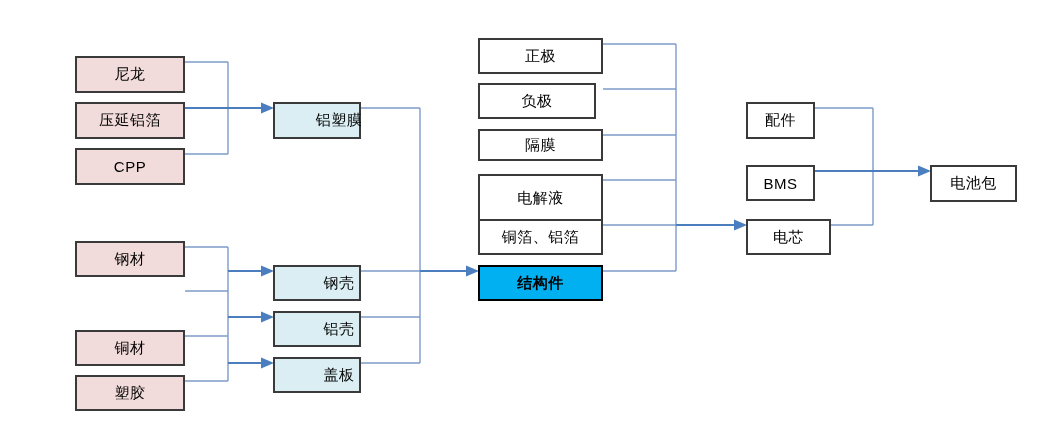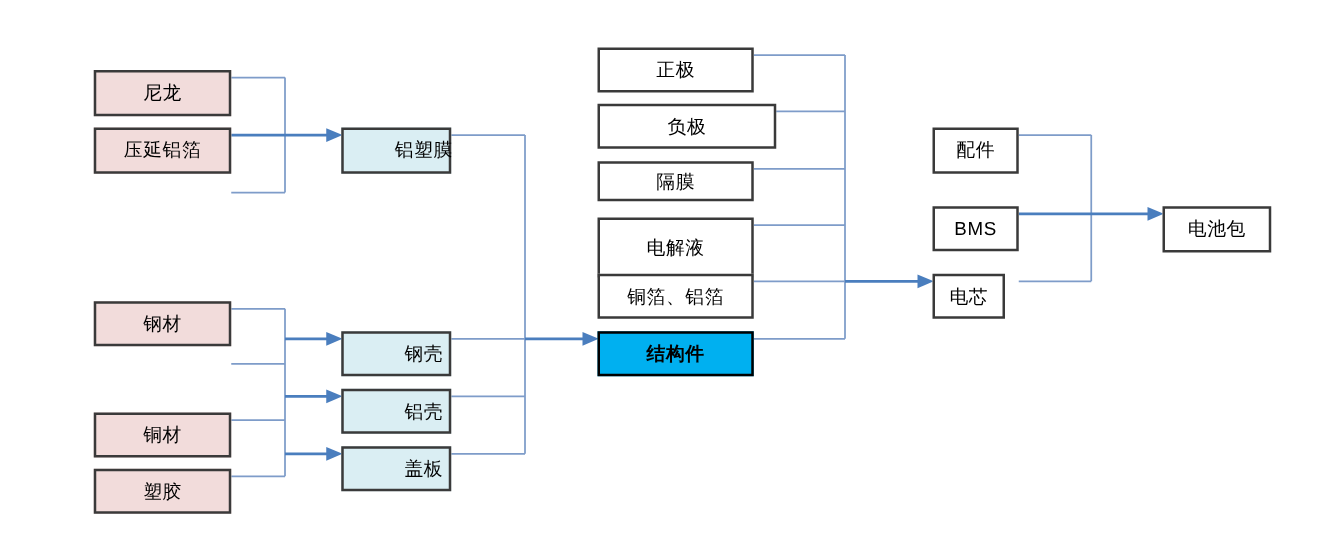--- a/index.html
+++ b/index.html
@@ -74,37 +74,38 @@
 
     <g>
       <path class="c-light" d="M815,108 H873 M815,225 H873 M873,108 V225"></path>
       <path class="c-dark" d="M815,171 H919"></path>
       <path class="ah" d="M918,165.5 L931,171 L918,176.5 Z"></path>
     </g>
   </svg>
 
   <div class="node pink" style="left:75px;top:44px;width:110px;height:37px">尼龙</div>
   <div class="node pink" style="left:75px;top:90px;width:110px;height:37px">压延铝箔</div>
+  <div class="node pink" style="left:75px;top:136px;width:110px;height:37px">CPP</div>
 
   <div class="node lblue" style="left:273px;top:90px;width:88px;height:37px">铝塑膜</div>
 
   <div class="node pink" style="left:75px;top:229px;width:110px;height:36px">钢材</div>
   <div class="node pink" style="left:75px;top:318px;width:110px;height:36px">铜材</div>
   <div class="node pink" style="left:75px;top:363px;width:110px;height:36px">塑胶</div>
 
   <div class="node lblue" style="left:273px;top:253px;width:88px;height:36px">钢壳</div>
   <div class="node lblue" style="left:273px;top:299px;width:88px;height:36px">铝壳</div>
   <div class="node lblue" style="left:273px;top:345px;width:88px;height:36px">盖板</div>
 
   <div class="node white" style="left:478px;top:26px;width:125px;height:36px">正极</div>
-  <div class="node white" style="left:478px;top:71px;width:143px;height:36px">负极</div>
+  <div class="node white" style="left:478px;top:71px;width:118px;height:36px">负极</div>
   <div class="node white" style="left:478px;top:117px;width:125px;height:32px">隔膜</div>
   <div class="node white" style="left:478px;top:162px;width:125px;height:48px">电解液</div>
   <div class="node white" style="left:478px;top:207px;width:125px;height:36px">铜箔、铝箔</div>
   <div class="node hblue" style="left:478px;top:253px;width:125px;height:36px">结构件</div>
 
   <div class="node white" style="left:746px;top:90px;width:69px;height:37px">配件</div>
   <div class="node white" style="left:746px;top:153px;width:69px;height:36px">BMS</div>
-  <div class="node white" style="left:746px;top:207px;width:58px;height:36px">电芯</div>
+  <div class="node white" style="left:746px;top:207px;width:85px;height:36px">电芯</div>
 
   <div class="node white" style="left:930px;top:153px;width:87px;height:37px">电池包</div>
 
 </div>
 
 </body></html>

